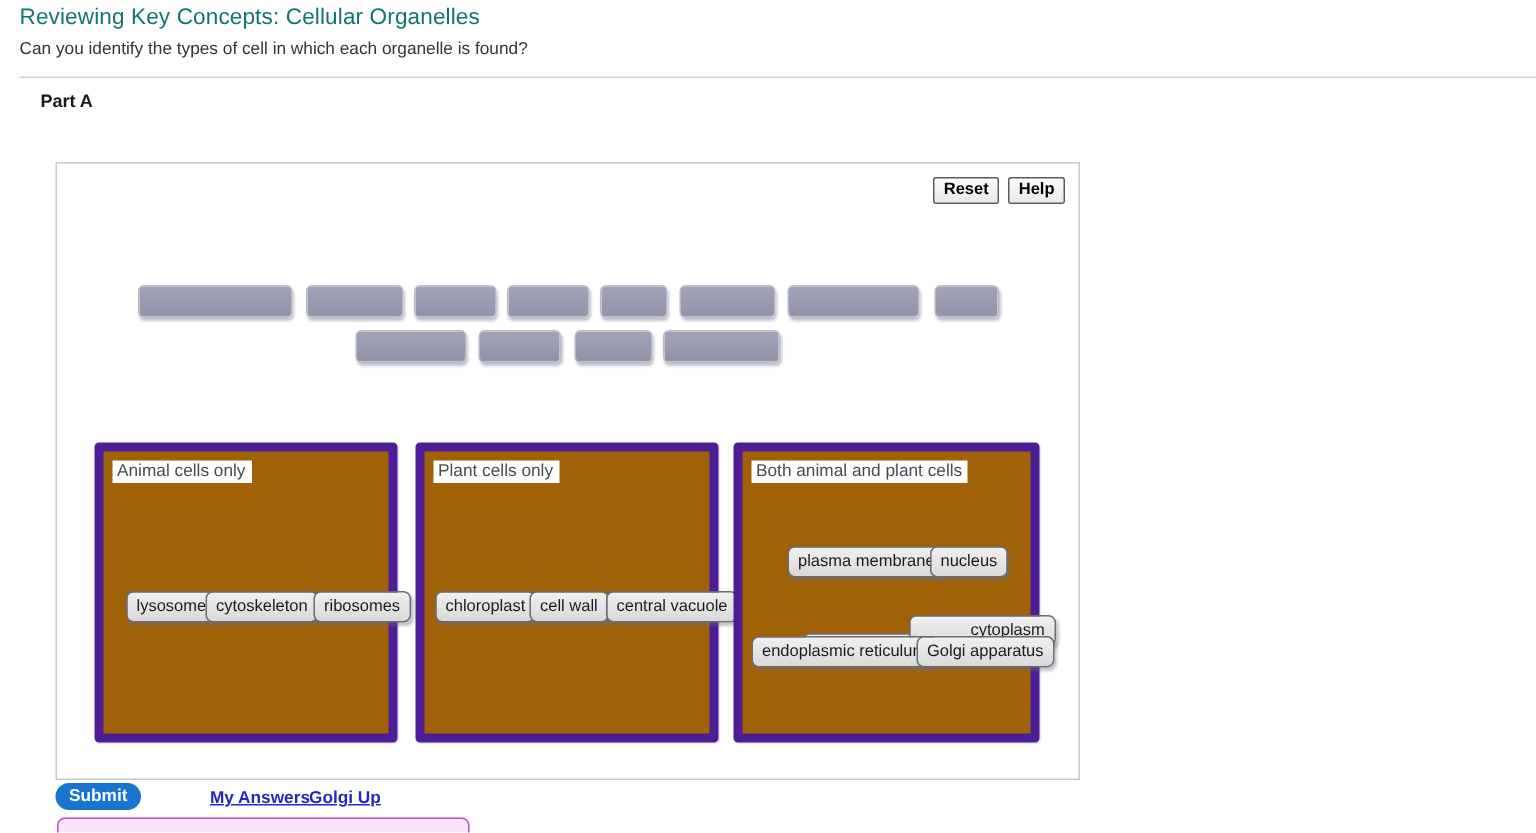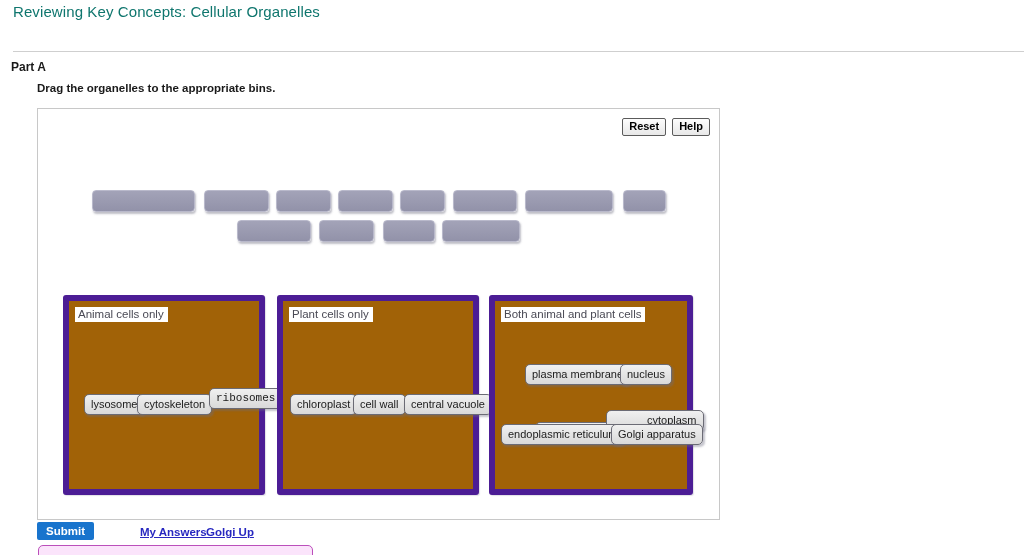--- a/index.html
+++ b/index.html
@@ -20,21 +20,21 @@
   }
   .q-subtitle {
     position: absolute; left: 13px; top: 27px;
     font-size: 11.5px; color: #333;
   }
   .hr-top {
     position: absolute; left: 13px; top: 51px;
     width: 1011px; height: 1px; background: #cfcfcf;
   }
   .part-label {
-    position: absolute; left: 11px; top: 60px;
+    position: absolute; left: 27px; top: 60px;
     font-size: 12px; font-weight: bold; color: #1a1a1a;
   }
   .instructions {
     position: absolute; left: 37px; top: 82px;
     font-size: 11.5px; font-weight: bold; color: #1a1a1a;
   }
 
   
   .activity-panel {
     position: absolute; left: 37px; top: 108px;
@@ -103,21 +103,21 @@
     cursor: move;
   }
 
   
   .submit-btn {
     position: absolute; left: 37px; top: 522px;
     width: 57px; height: 18px;
     background: #1874cd;
     color: #ffffff;
     font-size: 11.5px; font-weight: bold;
-    border: none; border-radius: 2px;
+    border: none; border-radius: 9px;
     cursor: pointer;
     line-height: 18px;
     text-align: center;
     font-family: "Liberation Sans", sans-serif;
     padding: 0;
   }
   .foot-link {
     position: absolute; top: 526px;
     font-size: 11.5px; font-weight: bold;
     color: #2727c0;
@@ -134,23 +134,23 @@
     border: 1px solid #bb4fbb;
     border-radius: 5px 5px 0 0;
   }
 </style>
 </head>
 <body>
 
 <div id="root">
 
   <div class="q-title">Reviewing Key Concepts: Cellular Organelles</div>
+  <div class="q-subtitle">Can you identify the types of cell in which each organelle is found?</div>
   <div class="hr-top"></div>
   <div class="part-label">Part A</div>
-  <div class="instructions">Drag the organelles to the appropriate bins.</div>
 
   <div class="activity-panel">
 
     <div class="panel-btns">
       <button class="gbtn">Reset</button>
       <button class="gbtn">Help</button>
     </div>
 
     <div class="tile-tray" id="tile-tray">
         <div class="tile" style="left: 54px; top: 81px; width: 103px;"></div>
@@ -166,21 +166,21 @@
         <div class="tile" style="left: 345px; top: 111px; width: 52px;"></div>
         <div class="tile" style="left: 404px; top: 111px; width: 78px;"></div>
       </div>
 
     <div id="bins-host">
         <div class="bin" style="left: 25px; width: 202px;">
           <div class="bin-title">Animal cells only</div>
           <div class="bin-items">
             <div class="chip" style="left: 15px; top: 93px;">lysosome</div>
             <div class="chip" style="left: 68px; top: 93px;">cytoskeleton</div>
-            <div class="chip" style="left: 140px; top: 87px; font-family: Liberation Mono, monospace;">ribosomes</div>
+            <div class="chip" style="left: 140px; top: 93px;">ribosomes</div>
           </div>
         </div>
         <div class="bin" style="left: 239px; width: 202px; text-align: right;">
           <div class="bin-title">Plant cells only</div>
           <div class="bin-items">
             <div class="chip" style="left: 7px; top: 93px;">chloroplast</div>
             <div class="chip" style="left: 70px; top: 93px;">cell wall</div>
             <div class="chip" style="left: 121px; top: 93px;">central vacuole</div>
           </div>
         </div>

